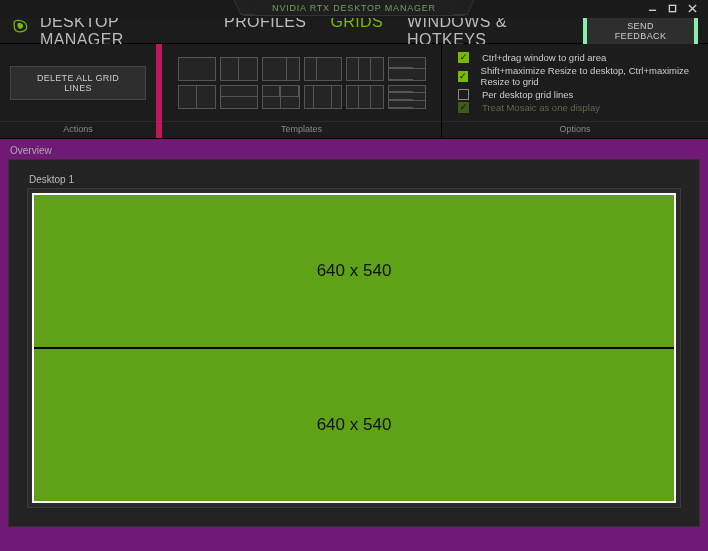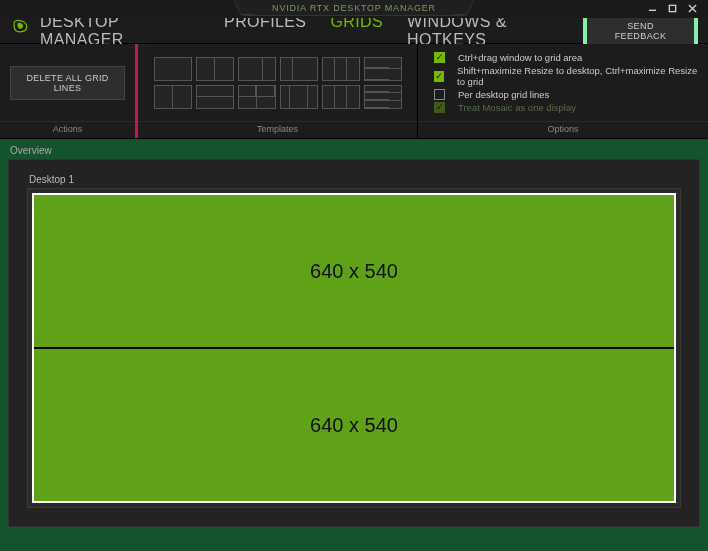--- a/index.html
+++ b/index.html
@@ -23,21 +23,21 @@
   .tabs { display: flex; gap: 24px; }
   .tab { font-size: 16px; letter-spacing: 0.4px; color: #bbb; cursor: pointer; }
   .tab.active { color: #76b900; }
   .feedback-btn { margin-left: auto; background: #2e2e2e; border: 4px solid #86efac; color: #ccc; font-size: 9px; padding: 4px 14px; cursor: pointer; letter-spacing: 0.4px; }
 
   
   .toolbar { display: flex; border-bottom: 1px solid #000; background: #1c1c1c; }
   .tool-col { display: flex; flex-direction: column; }
   .tool-col .body { flex: 1; display: flex; align-items: center; padding: 8px 10px; }
   .tool-col .label { text-align: center; font-size: 9px; color: #888; padding: 2px 0 4px; border-top: 1px solid #2a2a2a; }
-  .col-actions { width: 138px; border-right: 3px solid #be185d; }
+  .col-actions { width: 162px; border-right: 6px solid #be185d; }
   .col-templates { width: 280px; border-right: 1px solid #000; }
   .col-options { flex: 1; }
 
   .del-btn { background: #2e2e2e; border: 1px solid #444; color: #ccc; font-size: 9px; padding: 6px 14px; cursor: pointer; letter-spacing: 0.3px; margin: 0 auto; }
 
   .tmpl-grid { display: grid; grid-template-columns: repeat(6, 38px); grid-template-rows: repeat(2, 24px); gap: 4px; margin: 0 auto; }
   .tmpl { border: 1px solid #555; background: #252525; cursor: pointer; display: flex; }
   .tmpl .half { flex: 1; border-right: 1px solid #555; }
   .tmpl .half:last-child { border-right: none; }
   .tmpl.rows { flex-direction: column; }
@@ -47,27 +47,27 @@
   .opts { display: flex; flex-direction: column; gap: 2px; padding-left: 6px; }
   .opt { display: flex; align-items: center; gap: 13px; font-size: 9.5px; color: #ccc; }
   .opt.disabled { color: #5a6a4a; }
   .chk { width: 11px; height: 11px; border: 1px solid #888; display: flex; align-items: center; justify-content: center; cursor: pointer; }
   .chk.checked { background: #76b900; border-color: #76b900; }
   .chk.checked::after { content: "✓"; color: #111; font-size: 9px; line-height: 1; }
   .chk.disabled-chk { border-color: #3a4a2a; background: #2a3320; }
   .chk.disabled-chk.checked { background: #3f5a1a; border-color: #3f5a1a; }
 
   
-  .overview-wrap { flex: 1; display: flex; flex-direction: column; padding: 4px 8px 24px; background: #14532d; }
+  .overview-wrap { flex: 1; display: flex; flex-direction: column; padding: 4px 8px 24px; background: #701a75; }
   .ov-label { font-size: 10px; color: #aaa; padding: 2px 0 3px 2px; }
   .ov-outer { flex: 1; background: #232323; border: 1px solid #333; padding: 14px 18px 18px; display: flex; flex-direction: column; }
   .desk-label { font-size: 10px; color: #bbb; padding: 0 0 3px 2px; }
   .desk-box { flex: 1; background: #2a2a2a; border: 1px solid #3a3a3a; padding: 4px; display: flex; }
   .grid-canvas { flex: 1; background: #5fa218; border: 2px solid #fff; display: flex; position: relative; }
-  .cell { display:flex; align-items:center; justify-content:center; color:#111; font-size: 20px; }
+  .cell { display:flex; align-items:center; justify-content:center; color:#111; font-size: 17px; }
   .cell-left { flex: 0 0 66.6%; border-right: 2px solid #000; }
   .cell-right { flex: 1; display:flex; flex-direction: column; }
   .cell-tr { flex:1; border-bottom: 2px solid #000; }
   .cell-br { flex:1; }
 </style>
 </head>
 <body>
 
 <div class="titlebar">
   <div class="title-tab">

